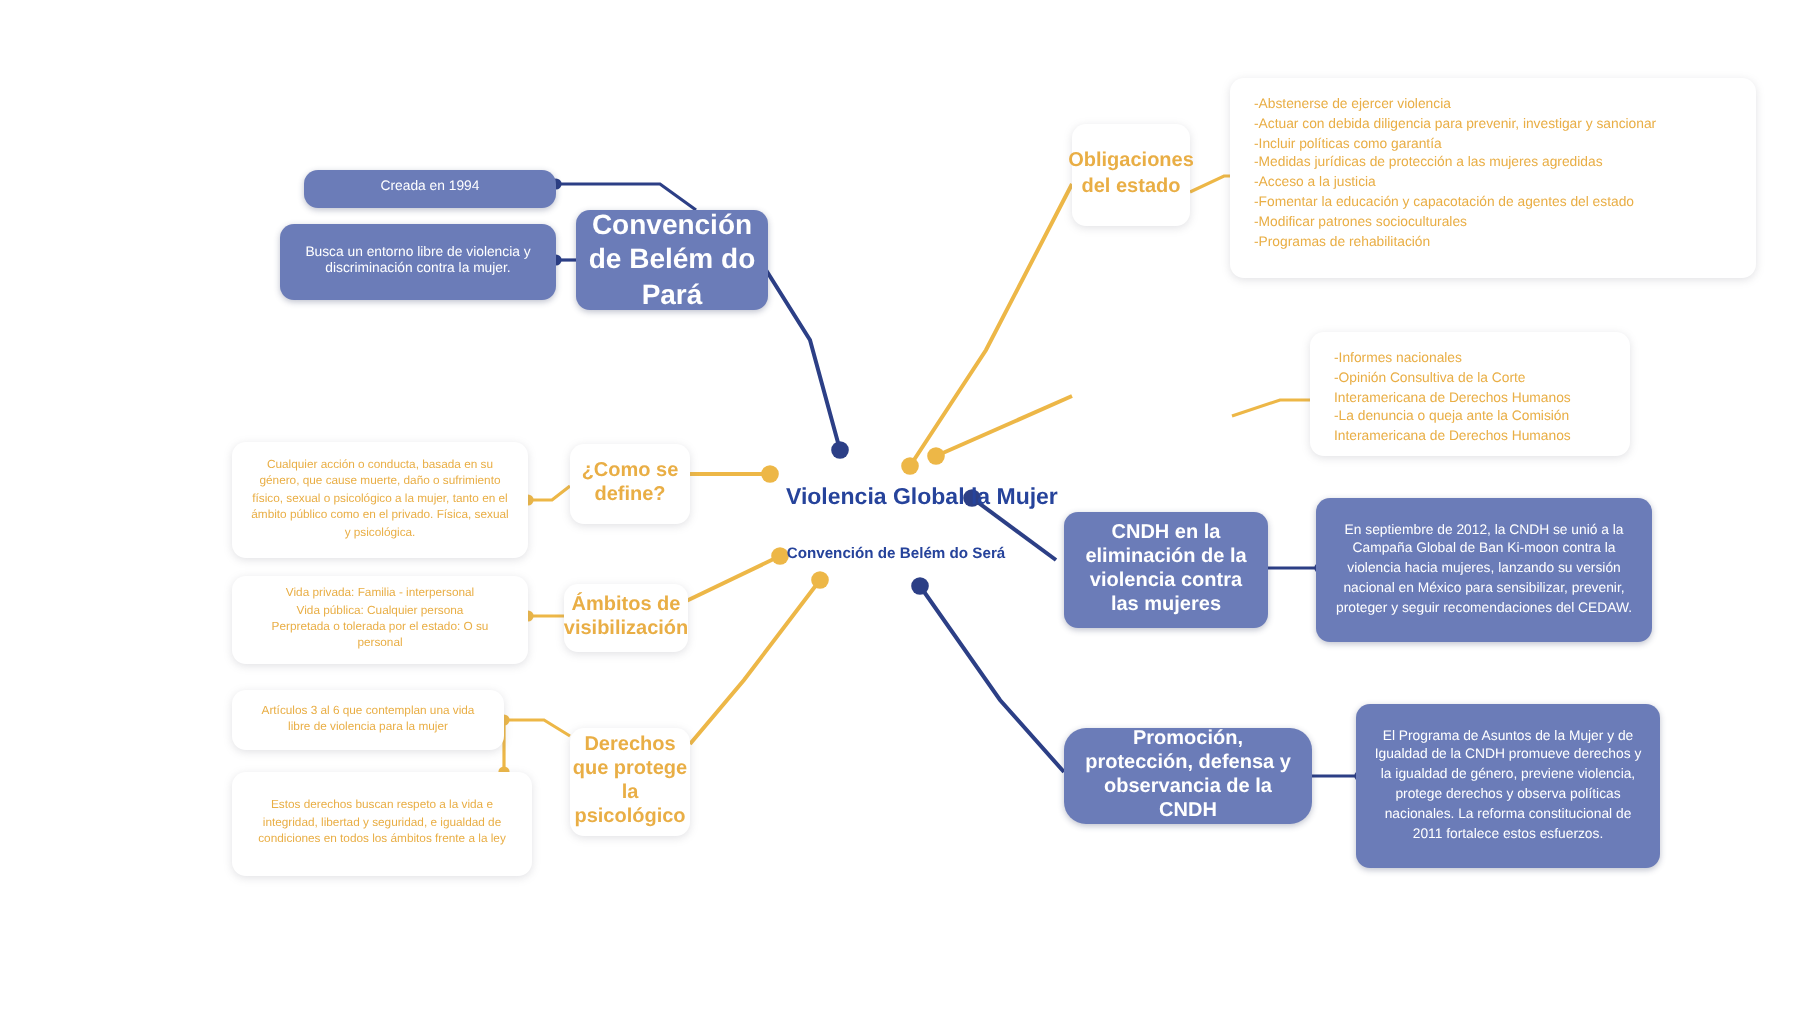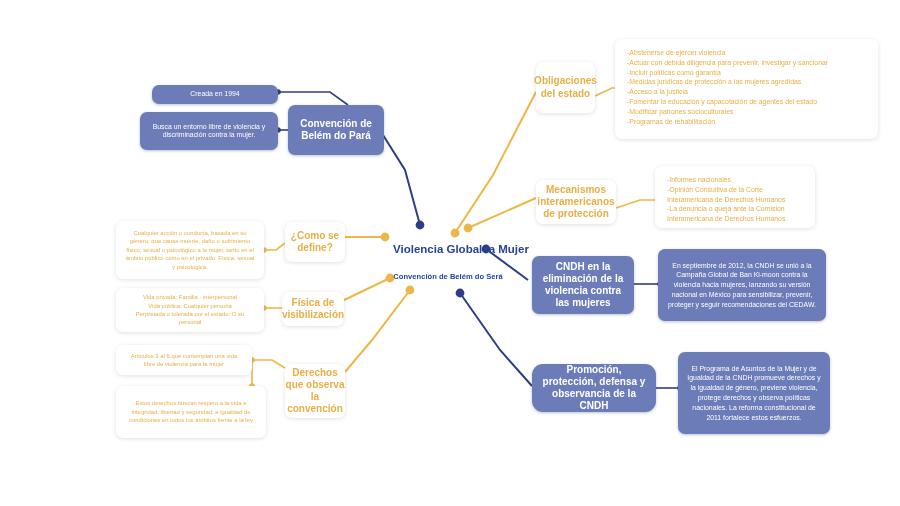--- a/index.html
+++ b/index.html
@@ -65,21 +65,21 @@
   }
   #hub .s {
     font-size: 7.6px;
     font-weight: bold;
     line-height: 1.2;
     margin-top: 16px;
   }
   .fs5   { font-size: 5.9px; }
   .fs6   { font-size: 6.9px; }
   .fs7   { font-size: 10px; }
-  .fs8   { font-size: 10px; }
+  .fs8   { font-size: 14px; }
   .lh14  { line-height: 1.42; }
 </style>
 </head>
 <body>
 
 <div id="canvas">
 
   <svg id="wires" viewBox="0 0 900 506" xmlns="http://www.w3.org/2000/svg">
 
     <path d="M455,233 L493,175 L536,92" fill="none" stroke="#edb747" stroke-width="2"></path>
@@ -135,49 +135,48 @@
   <div class="node blue bold fs8" style="left:288px; top:105px; width:96px; height:50px;">Convención de Belém do Pará</div>
 
   <div class="node blue fs6" style="left:152px; top:85px; width:126px; height:19px;">Creada en 1994</div>
 
   <div class="node blue fs6 pad" style="left:140px; top:112px; width:138px; height:38px;">Busca un entorno libre de violencia y discriminación contra la mujer.</div>
 
   <div class="node card bold fs7" style="left:285px; top:222px; width:60px; height:40px;">¿Como se define?</div>
 
   <div class="node card fs5 lh14 pad" style="left:116px; top:221px; width:148px; height:58px;">Cualquier acción o conducta, basada en su género, que cause muerte, daño o sufrimiento físico, sexual o psicológico a la mujer, tanto en el ámbito público como en el privado. Física, sexual y psicológica.</div>
 
-  <div class="node card bold fs7" style="left:282px; top:292px; width:62px; height:34px;">Física de visibilización</div>
+  <div class="node card bold fs7" style="left:282px; top:292px; width:62px; height:34px;">Ámbitos de visibilización</div>
 
   <div class="node card fs5 lh14 pad" style="left:116px; top:288px; width:148px; height:44px; flex-direction:column;">
     <div>Vida privada: Familia - interpersonal</div>
     <div>Vida pública: Cualquier persona</div>
     <div>Perpretada o tolerada por el estado: O su</div>
     <div>personal</div>
   </div>
 
-  <div class="node card bold fs7" style="left:285px; top:364px; width:60px; height:54px;">Derechos que observa la convención</div>
+  <div class="node card bold fs7" style="left:285px; top:364px; width:60px; height:54px;">Derechos que protege la psicológico</div>
 
   <div class="node card fs5 lh14 pad" style="left:116px; top:345px; width:136px; height:30px;">Artículos 3 al 6 que contemplan una vida libre de violencia para la mujer</div>
 
   <div class="node card fs5 lh14 pad" style="left:116px; top:386px; width:150px; height:52px;">Estos derechos buscan respeto a la vida e integridad, libertad y seguridad, e igualdad de condiciones en todos los ámbitos frente a la ley</div>
 
   <div class="node card bold fs7" style="left:536px; top:62px; width:59px; height:51px;">Obligaciones del estado</div>
 
   <div class="node card left fs6 lh14" style="left:615px; top:39px; width:263px; height:100px; flex-direction:column; align-items:flex-start;">
     <div>-Abstenerse de ejercer violencia</div>
     <div>-Actuar con debida diligencia para prevenir, investigar y sancionar</div>
     <div>-Incluir políticas como garantía</div>
     <div>-Medidas jurídicas de protección a las mujeres agredidas</div>
     <div>-Acceso a la justicia</div>
     <div>-Fomentar la educación y capacotación de agentes del estado</div>
     <div>-Modificar patrones socioculturales</div>
     <div>-Programas de rehabilitación</div>
   </div>
 
-  <div class="node card bold fs7" style="left:536px; top:180px; width:80px; height:44px;">Mecanismos interamericanos de protección</div>
 
   <div class="node card left fs6 lh14" style="left:655px; top:166px; width:160px; height:62px; flex-direction:column; align-items:flex-start;">
     <div>-Informes nacionales</div>
     <div>-Opinión Consultiva de la Corte</div>
     <div>Interamericana de Derechos Humanos</div>
     <div>-La denuncia o queja ante la Comisión</div>
     <div>Interamericana de Derechos Humanos</div>
   </div>
 
   <div class="node blue bold fs7 pad" style="left:532px; top:256px; width:102px; height:58px;">CNDH en la eliminación de la violencia contra las mujeres</div>

